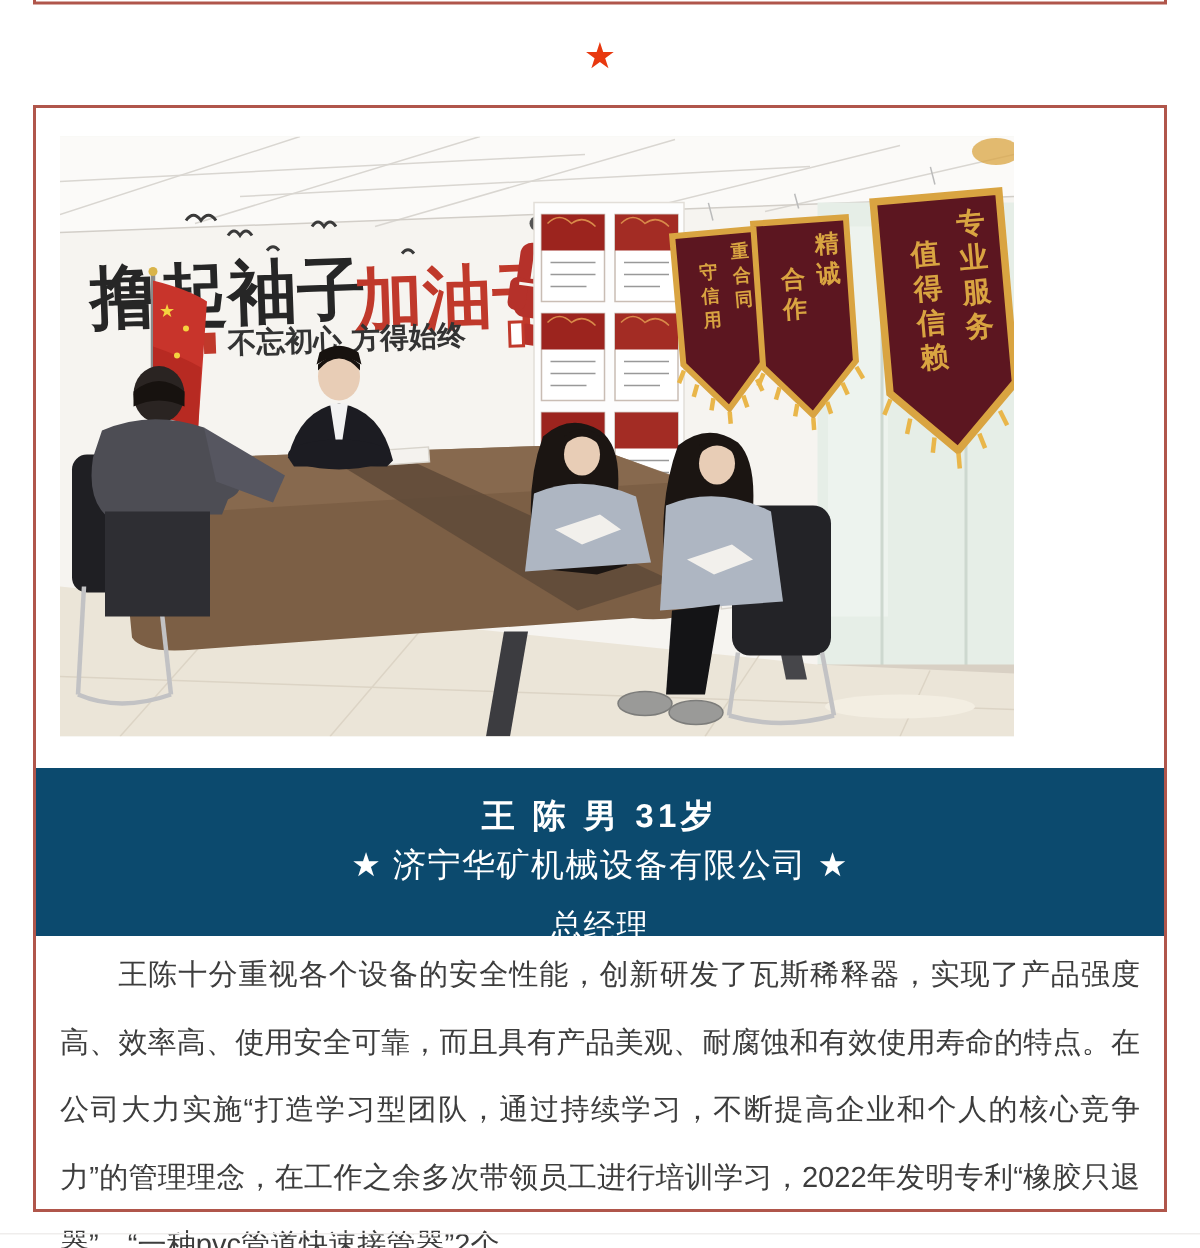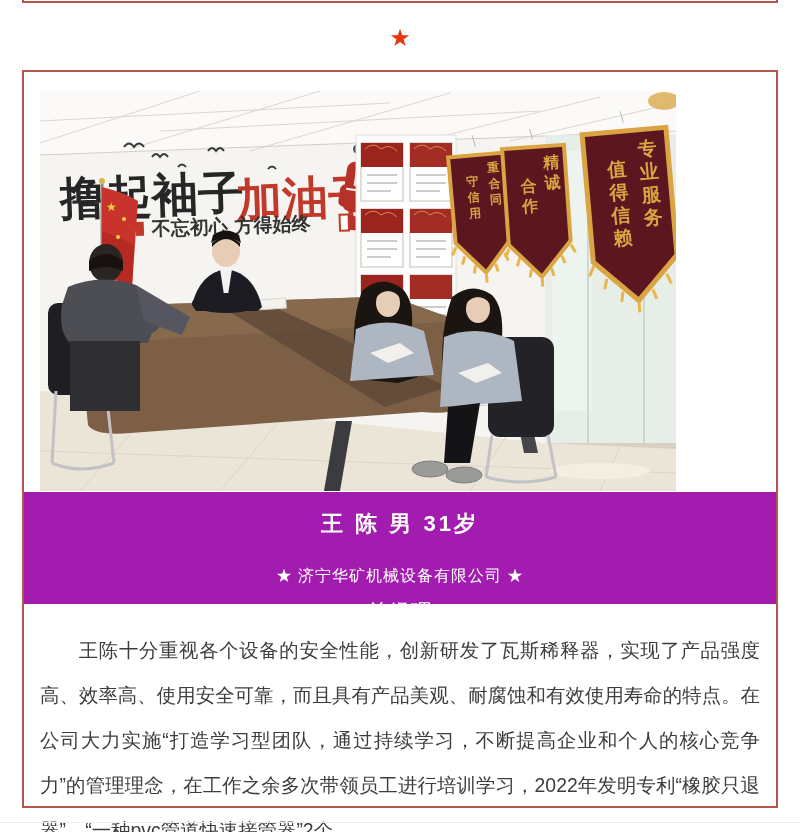--- a/index.html
+++ b/index.html
@@ -19,27 +19,27 @@
   }
   .card {
     position:absolute; left:22px; top:70px; width:756px; height:738px;
     border:2px solid #b0564b; background:#fff;
   }
   .photo-wrap {
     position:absolute; left:16px; top:19px; width:636px; height:400px;
     overflow:hidden; background:#f6f4f0;
   }
   .banner {
-    position:absolute; left:0; right:0; top:420px; height:112px;
-    background:#a21caf; color:#ffffff; text-align:center;
+    position:absolute; left:0; right:0; top:440px; height:112px;
+    background:#0c4a6e; color:#ffffff; text-align:center;
   }
   .banner .name {
     padding-top:17px; font-size:22px; font-weight:bold; letter-spacing:3px;
   }
-  .banner .company { margin-top:27px; font-size:16px; letter-spacing:1px;font-family:Liberation Serif, serif; }
+  .banner .company { margin-top:3px; font-size:22px; letter-spacing:1px; }
   .banner .title   { margin-top:11px; font-size:21px; letter-spacing:1px; }
   .bio {
     position:absolute; left:16px; right:16px; top:556px;
     font-size:19.4px; line-height:45px; color:#3d3d3d;
     text-align:justify; text-indent:2em;
   }
   .bottom-sep {
     position:absolute; left:0; right:0; top:822px; height:1px; background:#efedec;
   }
 </style>

